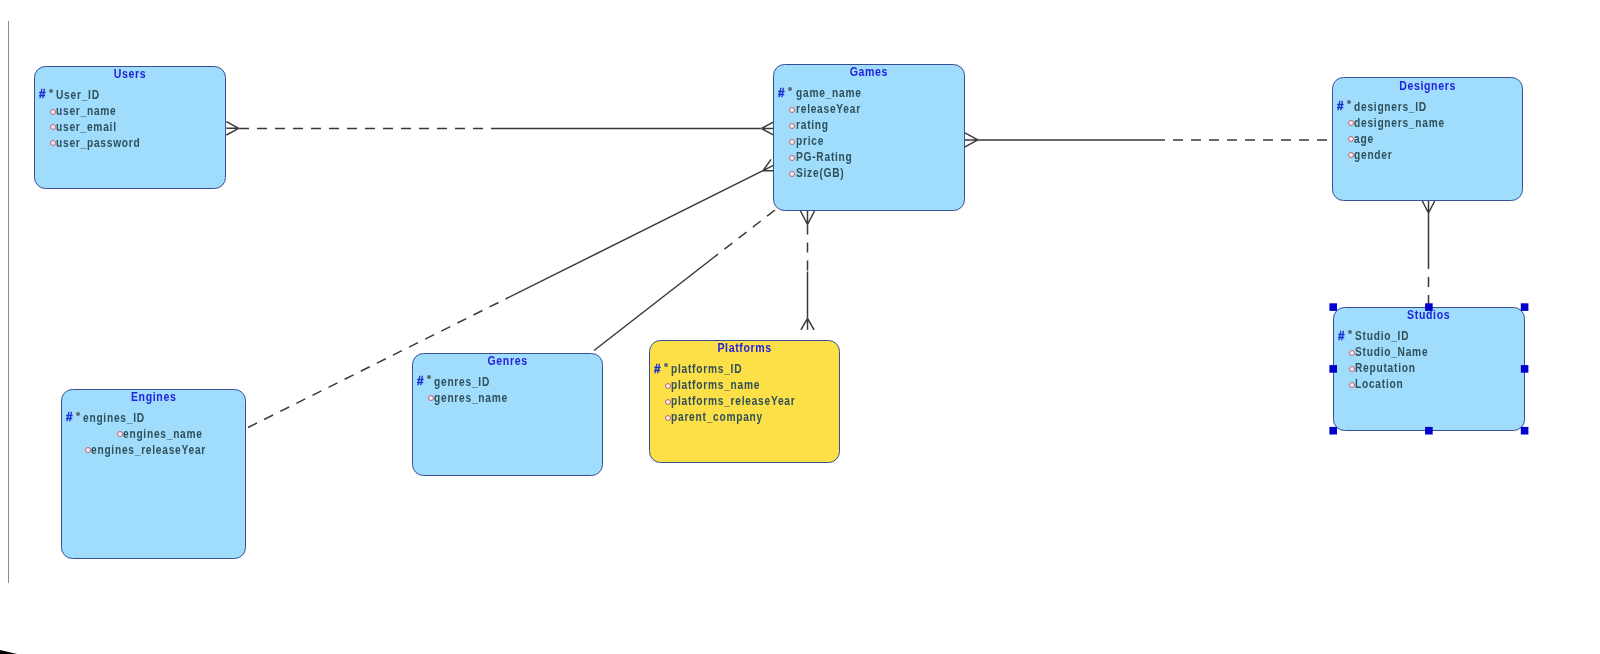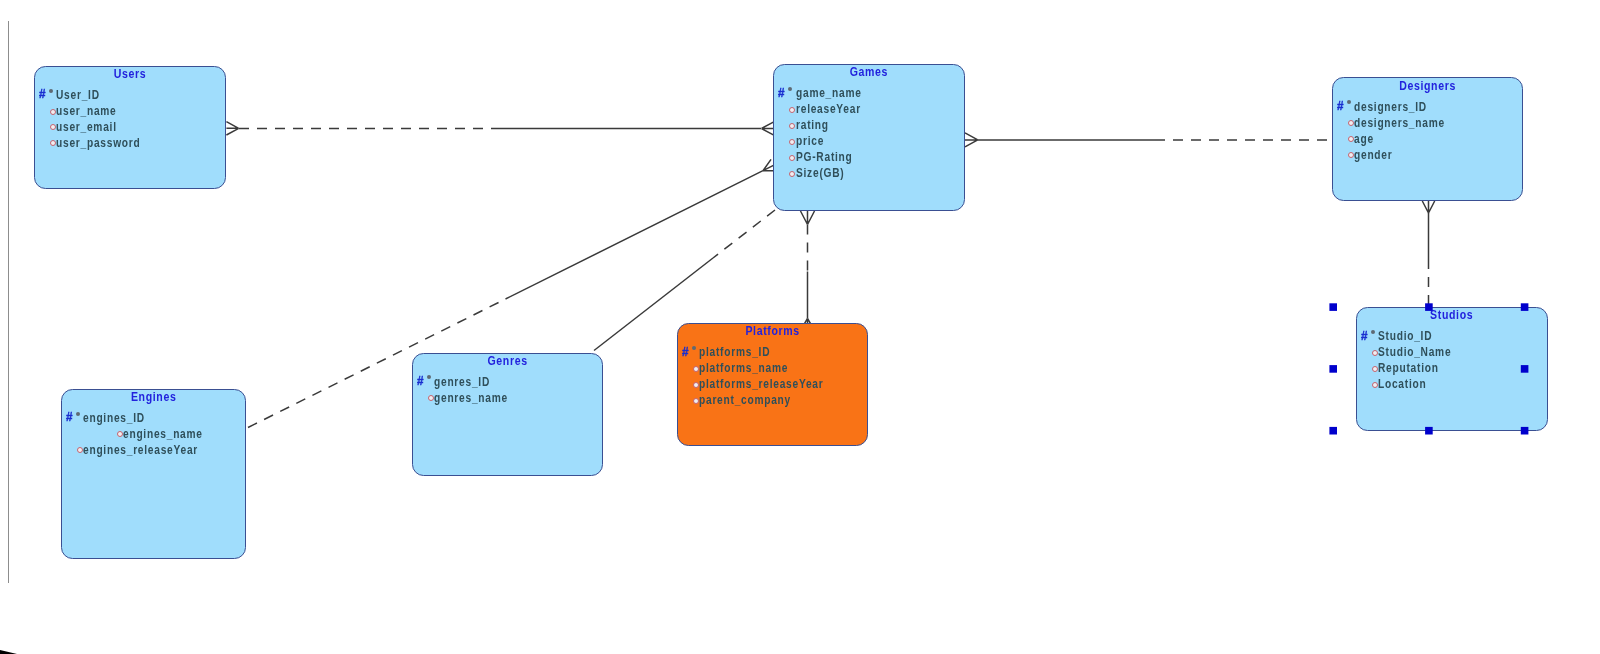--- a/index.html
+++ b/index.html
@@ -117,21 +117,21 @@
         </div>
         <div class="attr-row" style="top: 53.3px; left: 0px; right: 0px;">
           <span class="mk-opt" style="left: 15px; top: 4.4px; border-color: rgb(196, 98, 110);"></span>
           <span class="attr-label" style="left: 21.3px; color: rgb(47, 79, 90);">age</span>
         </div>
         <div class="attr-row" style="top: 69.25px; left: 0px; right: 0px;">
           <span class="mk-opt" style="left: 15px; top: 4.4px; border-color: rgb(196, 98, 110);"></span>
           <span class="attr-label" style="left: 21.3px; color: rgb(47, 79, 90);">gender</span>
         </div>
       </div>
-      <div class="entity" style="left: 1333.2px; top: 307.1px; width: 191.4px; height: 123.6px; background: rgb(160, 221, 252); border-color: rgb(58, 79, 146); margin-left: 23px;">
+      <div class="entity" style="left: 1333.2px; top: 307.1px; width: 191.4px; height: 123.6px; background: rgb(160, 221, 252); border-color: rgb(58, 79, 146);">
         <div class="ent-title" style="top: 0.3px; color: rgb(34, 34, 221);">Studios</div>
         <div class="attr-row" style="top: 21.4px; left: 0px; right: 0px;">
           <span class="mk-pk" style="left: 4.2px; top: 0.2px; color: rgb(26, 47, 208);">#</span>
           <span class="mk-req" style="left: 14.2px; top: 0.6px; color: rgb(143, 143, 143);">*</span>
           <span class="attr-label" style="left: 21.3px; color: rgb(47, 79, 90);">Studio_ID</span>
         </div>
         <div class="attr-row" style="top: 37.35px; left: 0px; right: 16px;">
           <span class="mk-opt" style="left: 15px; top: 4.4px; border-color: rgb(196, 98, 110);"></span>
           <span class="attr-label" style="left: 21.3px; color: rgb(47, 79, 90);">Studio_Name</span>
         </div>
@@ -149,21 +149,21 @@
         <div class="attr-row" style="top: 21.4px; left: 0px; right: 0px;">
           <span class="mk-pk" style="left: 4.2px; top: 0.2px; color: rgb(26, 47, 208);">#</span>
           <span class="mk-req" style="left: 14.2px; top: 0.6px; color: rgb(143, 143, 143);">*</span>
           <span class="attr-label" style="left: 21.3px; color: rgb(47, 79, 90);">genres_ID</span>
         </div>
         <div class="attr-row" style="top: 37.35px; left: 0px; right: 0px;">
           <span class="mk-opt" style="left: 15px; top: 4.4px; border-color: rgb(196, 98, 110);"></span>
           <span class="attr-label" style="left: 21.3px; color: rgb(47, 79, 90);">genres_name</span>
         </div>
       </div>
-      <div class="entity" style="left: 648.8px; top: 323px; width: 191.3px; height: 123.1px; background: #f97316; border-color: rgb(58, 79, 146); margin-left: 28px;">
+      <div class="entity" style="left: 648.8px; top: 340px; width: 191.3px; height: 123.1px; background: #fde047; border-color: rgb(58, 79, 146);">
         <div class="ent-title" style="top: 0.3px; color: rgb(34, 34, 221);">Platforms</div>
         <div class="attr-row" style="top: 21.4px; left: 0px; right: 0px;">
           <span class="mk-pk" style="left: 4.2px; top: 0.2px; color: rgb(26, 47, 208);">#</span>
           <span class="mk-req" style="left: 14.2px; top: 0.6px; color: rgb(143, 143, 143);">*</span>
           <span class="attr-label" style="left: 21.3px; color: rgb(47, 79, 90);">platforms_ID</span>
         </div>
         <div class="attr-row" style="top: 37.35px; left: 0px; right: 0px;">
           <span class="mk-opt" style="left: 15px; top: 4.4px; border-color: rgb(196, 98, 110);"></span>
           <span class="attr-label" style="left: 21.3px; color: rgb(47, 79, 90);">platforms_name</span>
         </div>
@@ -180,21 +180,21 @@
         <div class="ent-title" style="top: 0.3px; color: rgb(34, 34, 221);">Engines</div>
         <div class="attr-row" style="top: 21.4px; left: 0px; right: 0px;">
           <span class="mk-pk" style="left: 4.2px; top: 0.2px; color: rgb(26, 47, 208);">#</span>
           <span class="mk-req" style="left: 14.2px; top: 0.6px; color: rgb(143, 143, 143);">*</span>
           <span class="attr-label" style="left: 21.3px; color: rgb(47, 79, 90);">engines_ID</span>
         </div>
         <div class="attr-row" style="top: 37.35px; left: 0px; right: 0px; margin-left: 40px;">
           <span class="mk-opt" style="left: 15px; top: 4.4px; border-color: rgb(196, 98, 110);"></span>
           <span class="attr-label" style="left: 21.3px; color: rgb(47, 79, 90);">engines_name</span>
         </div>
-        <div class="attr-row" style="top: 53.3px; left: 0px; right: 0px; text-decoration: underline;">
+        <div class="attr-row" style="top: 53.3px; left: 8px; right: 0px; text-decoration: underline;">
           <span class="mk-opt" style="left: 15px; top: 4.4px; border-color: rgb(196, 98, 110);"></span>
           <span class="attr-label" style="left: 21.3px; color: rgb(47, 79, 90);">engines_releaseYear</span>
         </div>
       </div>
     </div>
   <svg class="layer" id="overlay-layer" viewBox="0 0 1600 654" xmlns="http://www.w3.org/2000/svg">
       <line x1="8.5" y1="21" x2="8.5" y2="583" stroke="#8d8d8d" stroke-width="1"></line>
       <rect x="1329.4" y="303.3" width="7.6" height="7.6" fill="#0000cc"></rect>
       <rect x="1329.4" y="365.1" width="7.6" height="7.6" fill="#0000cc"></rect>
       <rect x="1329.4" y="426.90000000000003" width="7.6" height="7.6" fill="#0000cc"></rect>

